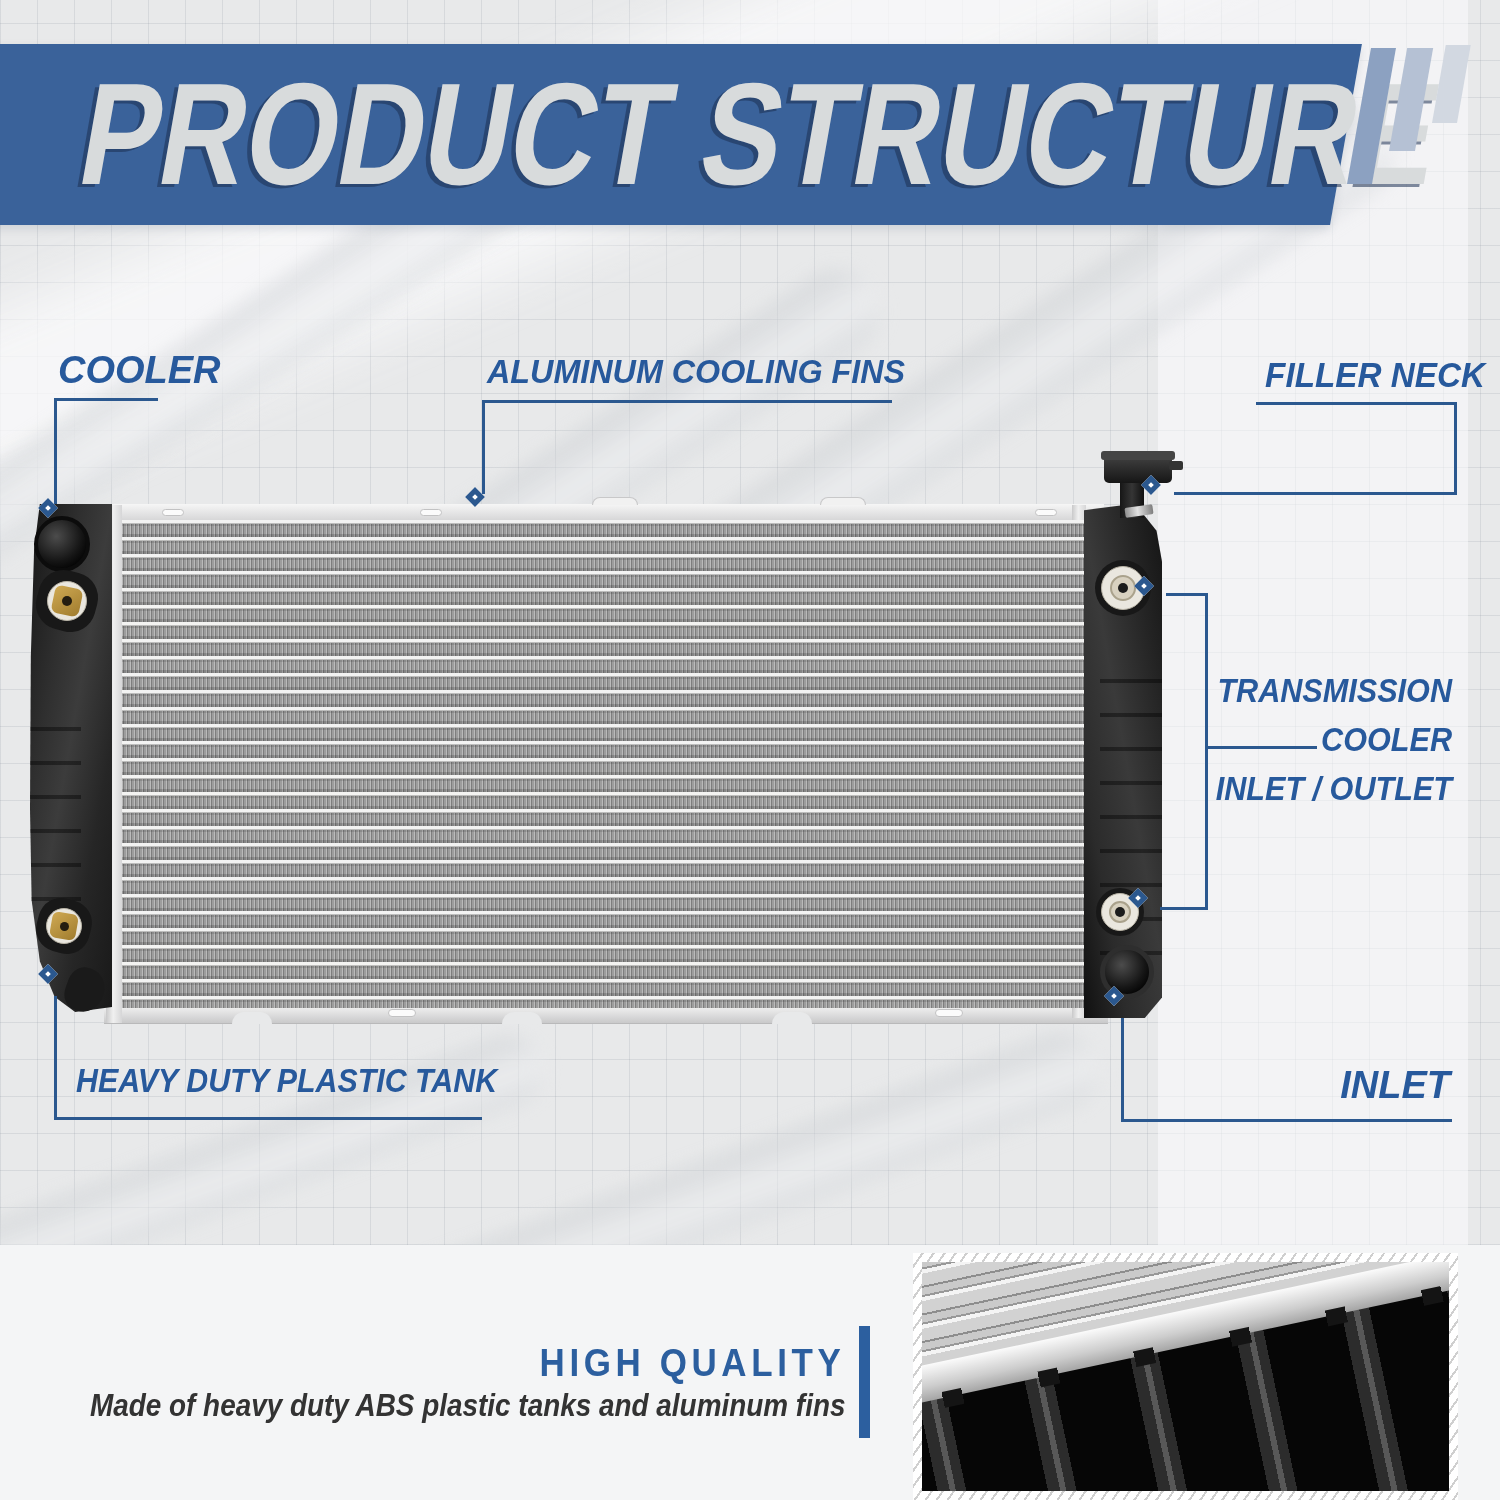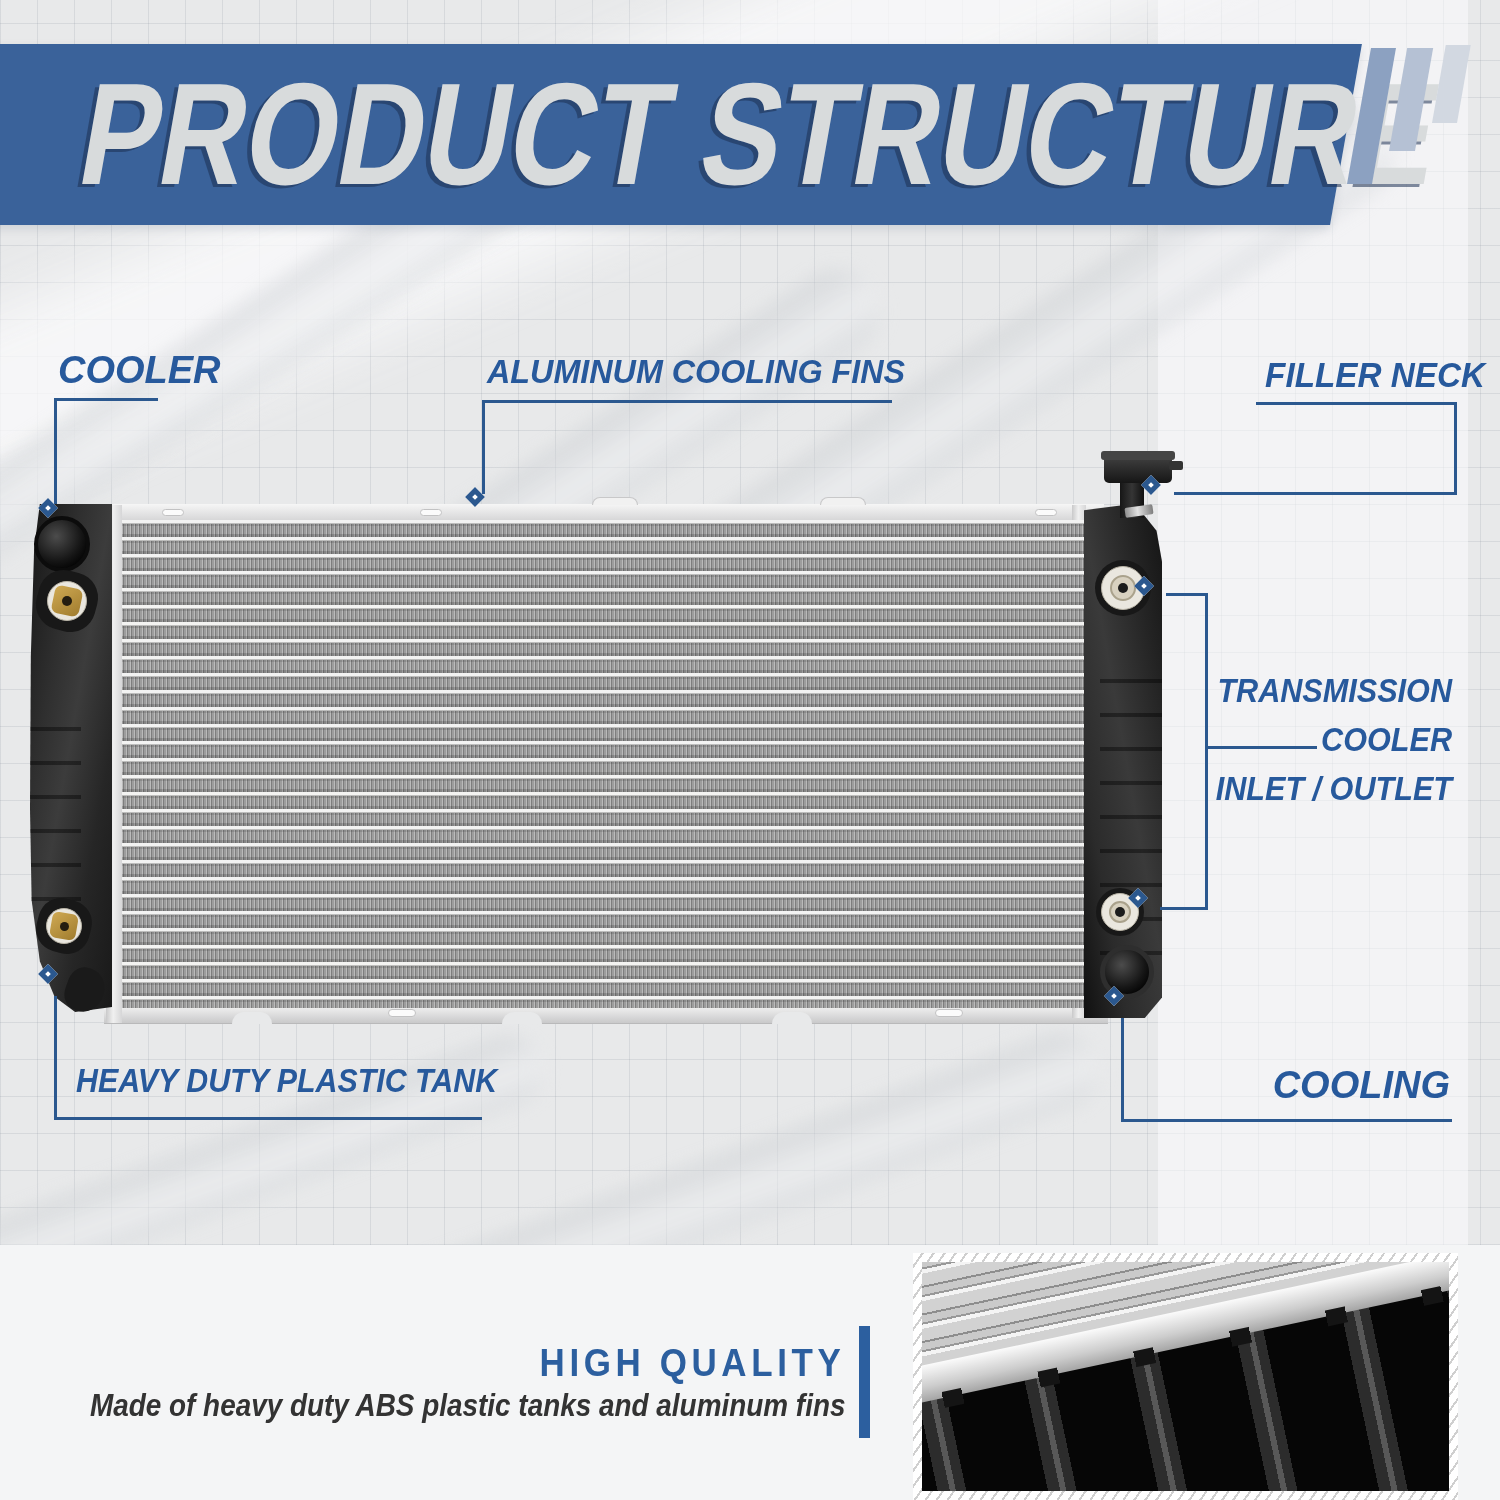--- a/index.html
+++ b/index.html
@@ -188,21 +188,21 @@
 <div class="abs line" style="left:1160px;top:907px;width:48px;height:3px;" data-name="leader-line"></div>
 <div class="abs line" style="left:1205px;top:746px;width:112px;height:3px;" data-name="leader-line"></div>
 <div class="abs diamond" style="left:1137px;top:579px;" data-name="diamond-marker-trans-top"></div>
 <div class="abs diamond" style="left:1131px;top:891px;" data-name="diamond-marker-trans-bottom"></div>
 
 <div class="abs lbl" style="left:76px;top:1062px;font-size:33px;transform:scaleX(.92);transform-origin:left top;" data-name="callout-label-plastic-tank">HEAVY DUTY PLASTIC TANK</div>
 <div class="abs line" style="left:54px;top:996px;width:3px;height:124px;" data-name="leader-line"></div>
 <div class="abs line" style="left:54px;top:1117px;width:428px;height:3px;" data-name="leader-line"></div>
 <div class="abs diamond" style="left:41px;top:967px;" data-name="diamond-marker-plastic-tank"></div>
 
-<div class="abs lbl" style="left:1248px;top:1064px;width:202px;font-size:38px;text-align:right;" data-name="callout-label-outlet">COOLING</div>
+<div class="abs lbl" style="left:1248px;top:1064px;width:202px;font-size:38px;text-align:right;" data-name="callout-label-outlet">INLET</div>
 <div class="abs line" style="left:1121px;top:1018px;width:3px;height:104px;" data-name="leader-line"></div>
 <div class="abs line" style="left:1121px;top:1119px;width:331px;height:3px;" data-name="leader-line"></div>
 <div class="abs diamond" style="left:1107px;top:989px;" data-name="diamond-marker-outlet"></div>
 
 <div class="abs hq-title" style="right:655px;top:1342px;" data-name="quality-heading">HIGH QUALITY</div>
 <div class="abs hq-desc" style="right:655px;top:1388px;" data-name="quality-description">Made of heavy duty ABS plastic tanks and aluminum fins</div>
 <div class="abs hq-bar" data-name="quality-accent-bar"></div>
 <div class="abs photo" data-name="closeup-photo-frame">
   <div class="photo-in" data-name="closeup-photo-radiator-fins">
     <div class="photo-fins" data-name="photo-aluminum-fins"></div>

